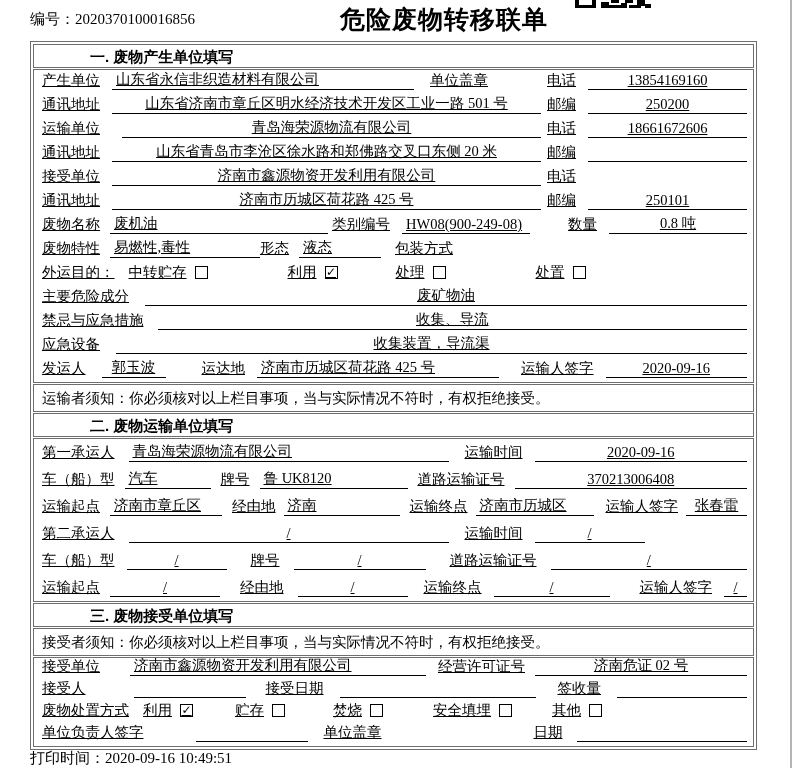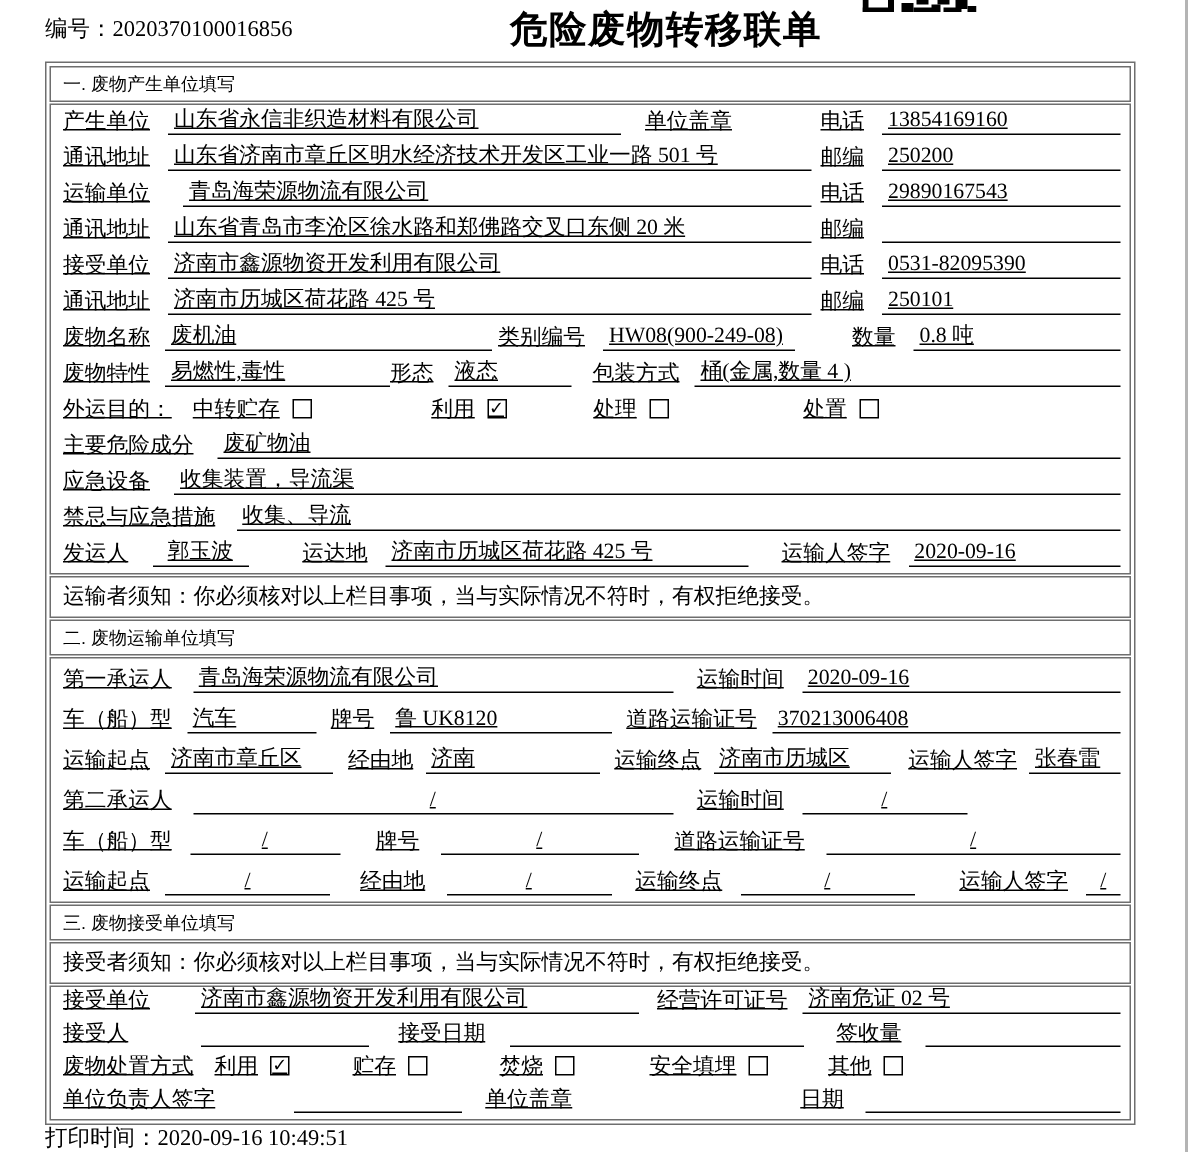--- a/index.html
+++ b/index.html
@@ -14,31 +14,32 @@
     position:absolute;left:0;right:0;top:3px;text-align:center;padding-left:92px;
     font-size:25px;font-weight:bold;letter-spacing:1px;
     font-family:"Liberation Sans","DejaVu Sans",sans-serif;
   }
   .qr-frag{position:absolute;left:575px;top:0;width:76px;height:8px;}
   .page-edge{position:absolute;right:4px;top:0;width:2px;height:768px;background:#b4b4b4;}
   
   .tbl{position:absolute;left:30px;top:41px;width:727px;border:1px solid #6e6e6e;background:#fff;padding:1px;box-sizing:border-box;}
   .box{border:1px solid #6e6e6e;margin:1px;}
   .sec-title{
-    height:19px;line-height:19px;padding:2px 8px 1px 8px;font-weight:normal;font-size:12px;
+    height:19px;line-height:19px;padding:2px 8px 1px 8px;font-weight:bold;font-size:15px;
     font-family:"Liberation Sans","DejaVu Sans",sans-serif;
+    margin-left:48px;
   }
   .notice{height:22px;line-height:22px;padding:2px 8px;font-size:14.5px;white-space:nowrap;overflow:hidden;}
   .row{display:flex;align-items:flex-end;box-sizing:border-box;padding:0 6px 4px 8px;text-decoration:underline;}
   .s1 .row{height:24px;}
   .s2 .row{height:27px;}
   .s3 .row{height:22px;}
   .lbl{white-space:nowrap;flex:0 0 auto;}
   .val{border-bottom:1px solid #000;padding:0 4px;white-space:nowrap;overflow:hidden;min-height:17px;box-sizing:border-box;}
-  .grow{flex:1 1 auto;}
+  .grow{flex:1 1 auto;text-align:center;}
   .c{text-align:center;}
   .left6{flex:0 0 505px;display:flex;align-items:flex-end;}
   .right6{flex:1 1 auto;display:flex;align-items:flex-end;}
   .cb{display:inline-flex;align-items:center;justify-content:center;width:13px;height:13px;border:1px solid #000;
       margin-left:8px;font-size:12px;line-height:13px;font-weight:bold;box-sizing:border-box;
       font-family:"DejaVu Sans",sans-serif;}
   .opt{display:flex;align-items:center;white-space:nowrap;}
   .footer-print{position:absolute;left:30px;top:749px;font-size:15px;}
 </style>
 </head>
@@ -95,21 +96,21 @@
       </div>
     </div>
 
     <div class="row">
       <div class="left6">
         <span class="lbl" style="margin-right:22px">运输单位</span>
         <span class="val grow" style="margin-right:6px">青岛海荣源物流有限公司</span>
       </div>
       <div class="right6">
         <span class="lbl" style="margin-right:12px">电话</span>
-        <span class="val grow">29890167543</span>
+        <span class="val grow">18661672606</span>
       </div>
     </div>
 
     <div class="row">
       <div class="left6">
         <span class="lbl" style="margin-right:12px">通讯地址</span>
         <span class="val grow" style="margin-right:6px">山东省青岛市李沧区徐水路和郑佛路交叉口东侧 20 米</span>
       </div>
       <div class="right6">
         <span class="lbl" style="margin-right:12px">邮编</span>
@@ -117,21 +118,20 @@
       </div>
     </div>
 
     <div class="row">
       <div class="left6">
         <span class="lbl" style="margin-right:12px">接受单位</span>
         <span class="val grow" style="margin-right:6px">济南市鑫源物资开发利用有限公司</span>
       </div>
       <div class="right6">
         <span class="lbl" style="margin-right:12px">电话</span>
-        <span class="val grow">0531-82095390</span>
       </div>
     </div>
 
     <div class="row">
       <div class="left6">
         <span class="lbl" style="margin-right:12px">通讯地址</span>
         <span class="val grow" style="margin-right:6px">济南市历城区荷花路 425 号</span>
       </div>
       <div class="right6">
         <span class="lbl" style="margin-right:12px">邮编</span>
@@ -147,21 +147,20 @@
       <span class="lbl" style="margin-left:38px;margin-right:12px">数量</span>
       <span class="val grow">0.8 吨</span>
     </div>
 
     <div class="row">
       <span class="lbl" style="margin-right:10px">废物特性</span>
       <span class="val" style="width:150px">易燃性,毒性</span>
       <span class="lbl" style="margin-right:10px">形态</span>
       <span class="val" style="width:82px">液态</span>
       <span class="lbl" style="margin-left:14px;margin-right:10px">包装方式</span>
-      <span class="val grow">桶(金属,数量  4 )</span>
     </div>
 
     <div class="row">
       <span class="lbl" style="margin-right:14px">外运目的：</span>
       <span class="opt">
         <span>中转贮存</span>
         <span class="cb">
             <span></span>
           </span>
       </span>
@@ -184,27 +183,27 @@
           </span>
       </span>
     </div>
 
     <div class="row">
       <span class="lbl" style="margin-right:16px">主要危险成分</span>
       <span class="val grow">废矿物油</span>
     </div>
 
     <div class="row">
+      <span class="lbl" style="margin-right:14px">禁忌与应急措施</span>
+      <span class="val grow">收集、导流</span>
+    </div>
+
+    <div class="row">
       <span class="lbl" style="margin-right:16px">应急设备</span>
       <span class="val grow">收集装置，导流渠</span>
-    </div>
-
-    <div class="row">
-      <span class="lbl" style="margin-right:14px">禁忌与应急措施</span>
-      <span class="val grow">收集、导流</span>
     </div>
 
     <div class="row">
       <span class="lbl" style="margin-right:16px">发运人</span>
       <span class="val c" style="width:64px">郭玉波</span>
       <span class="lbl" style="margin-left:36px;margin-right:12px">运达地</span>
       <span class="val" style="width:242px">济南市历城区荷花路 425 号</span>
       <span class="lbl" style="margin-left:22px;margin-right:12px">运输人签字</span>
       <span class="val grow">2020-09-16</span>
     </div>

